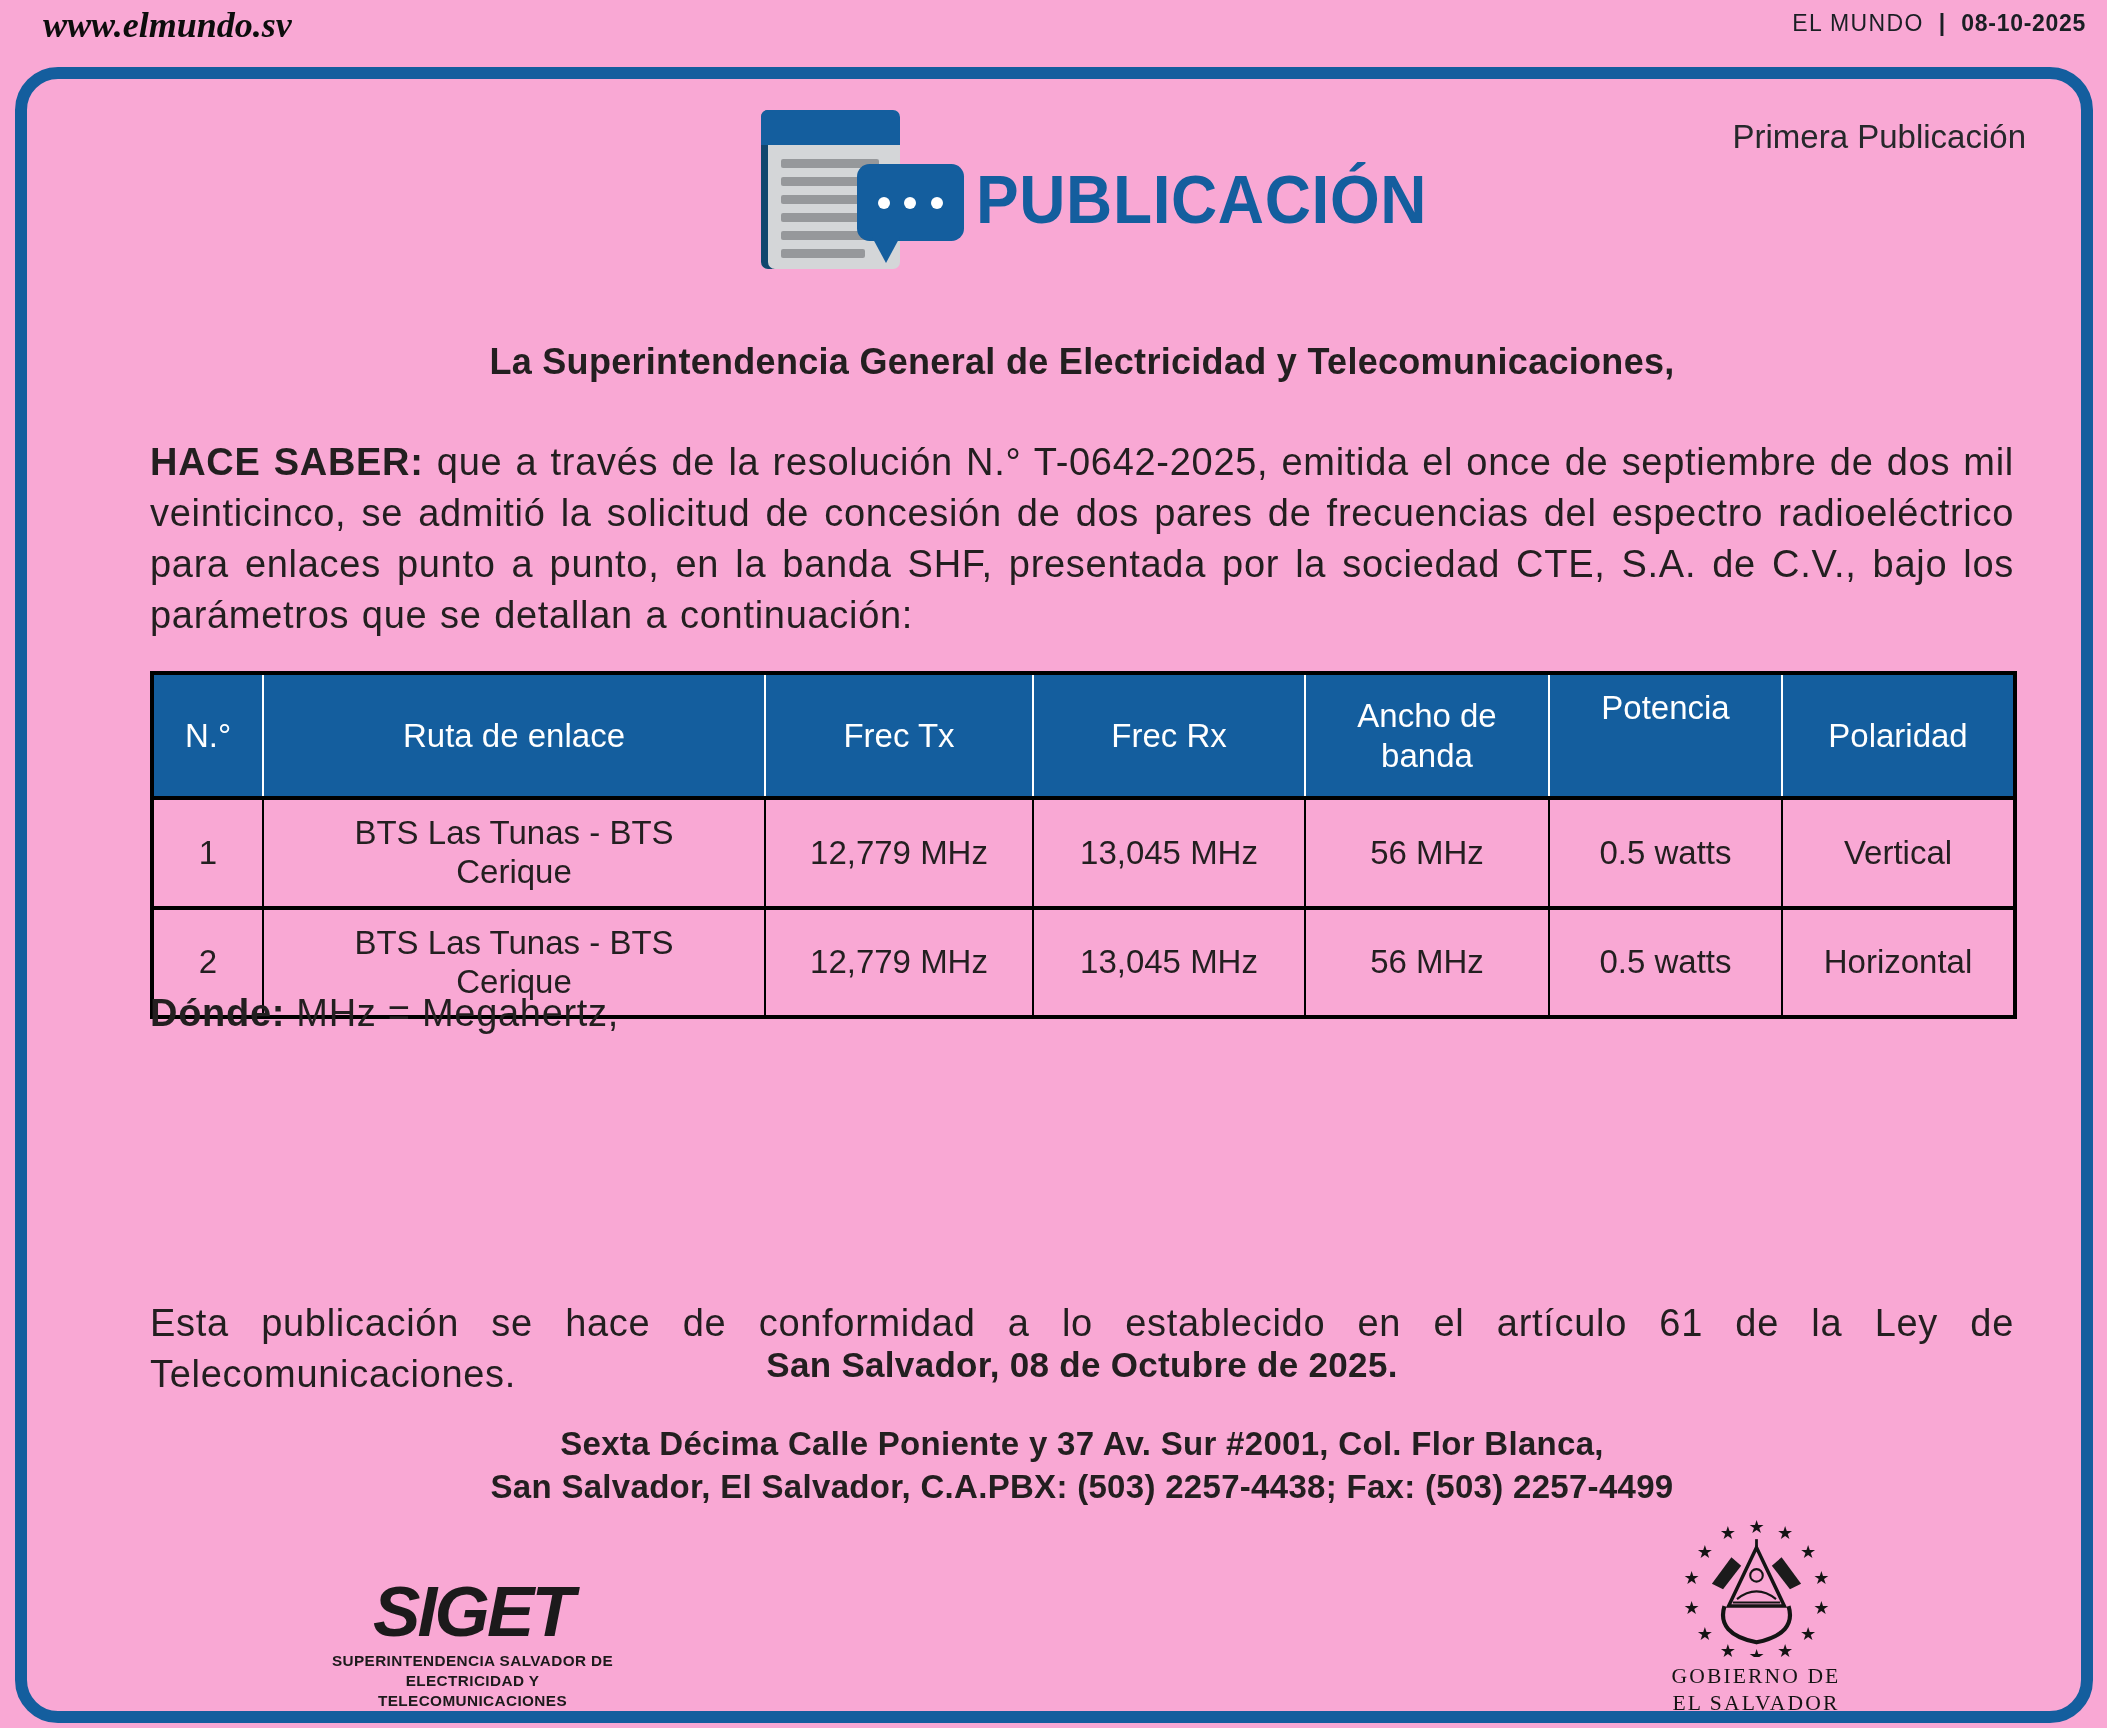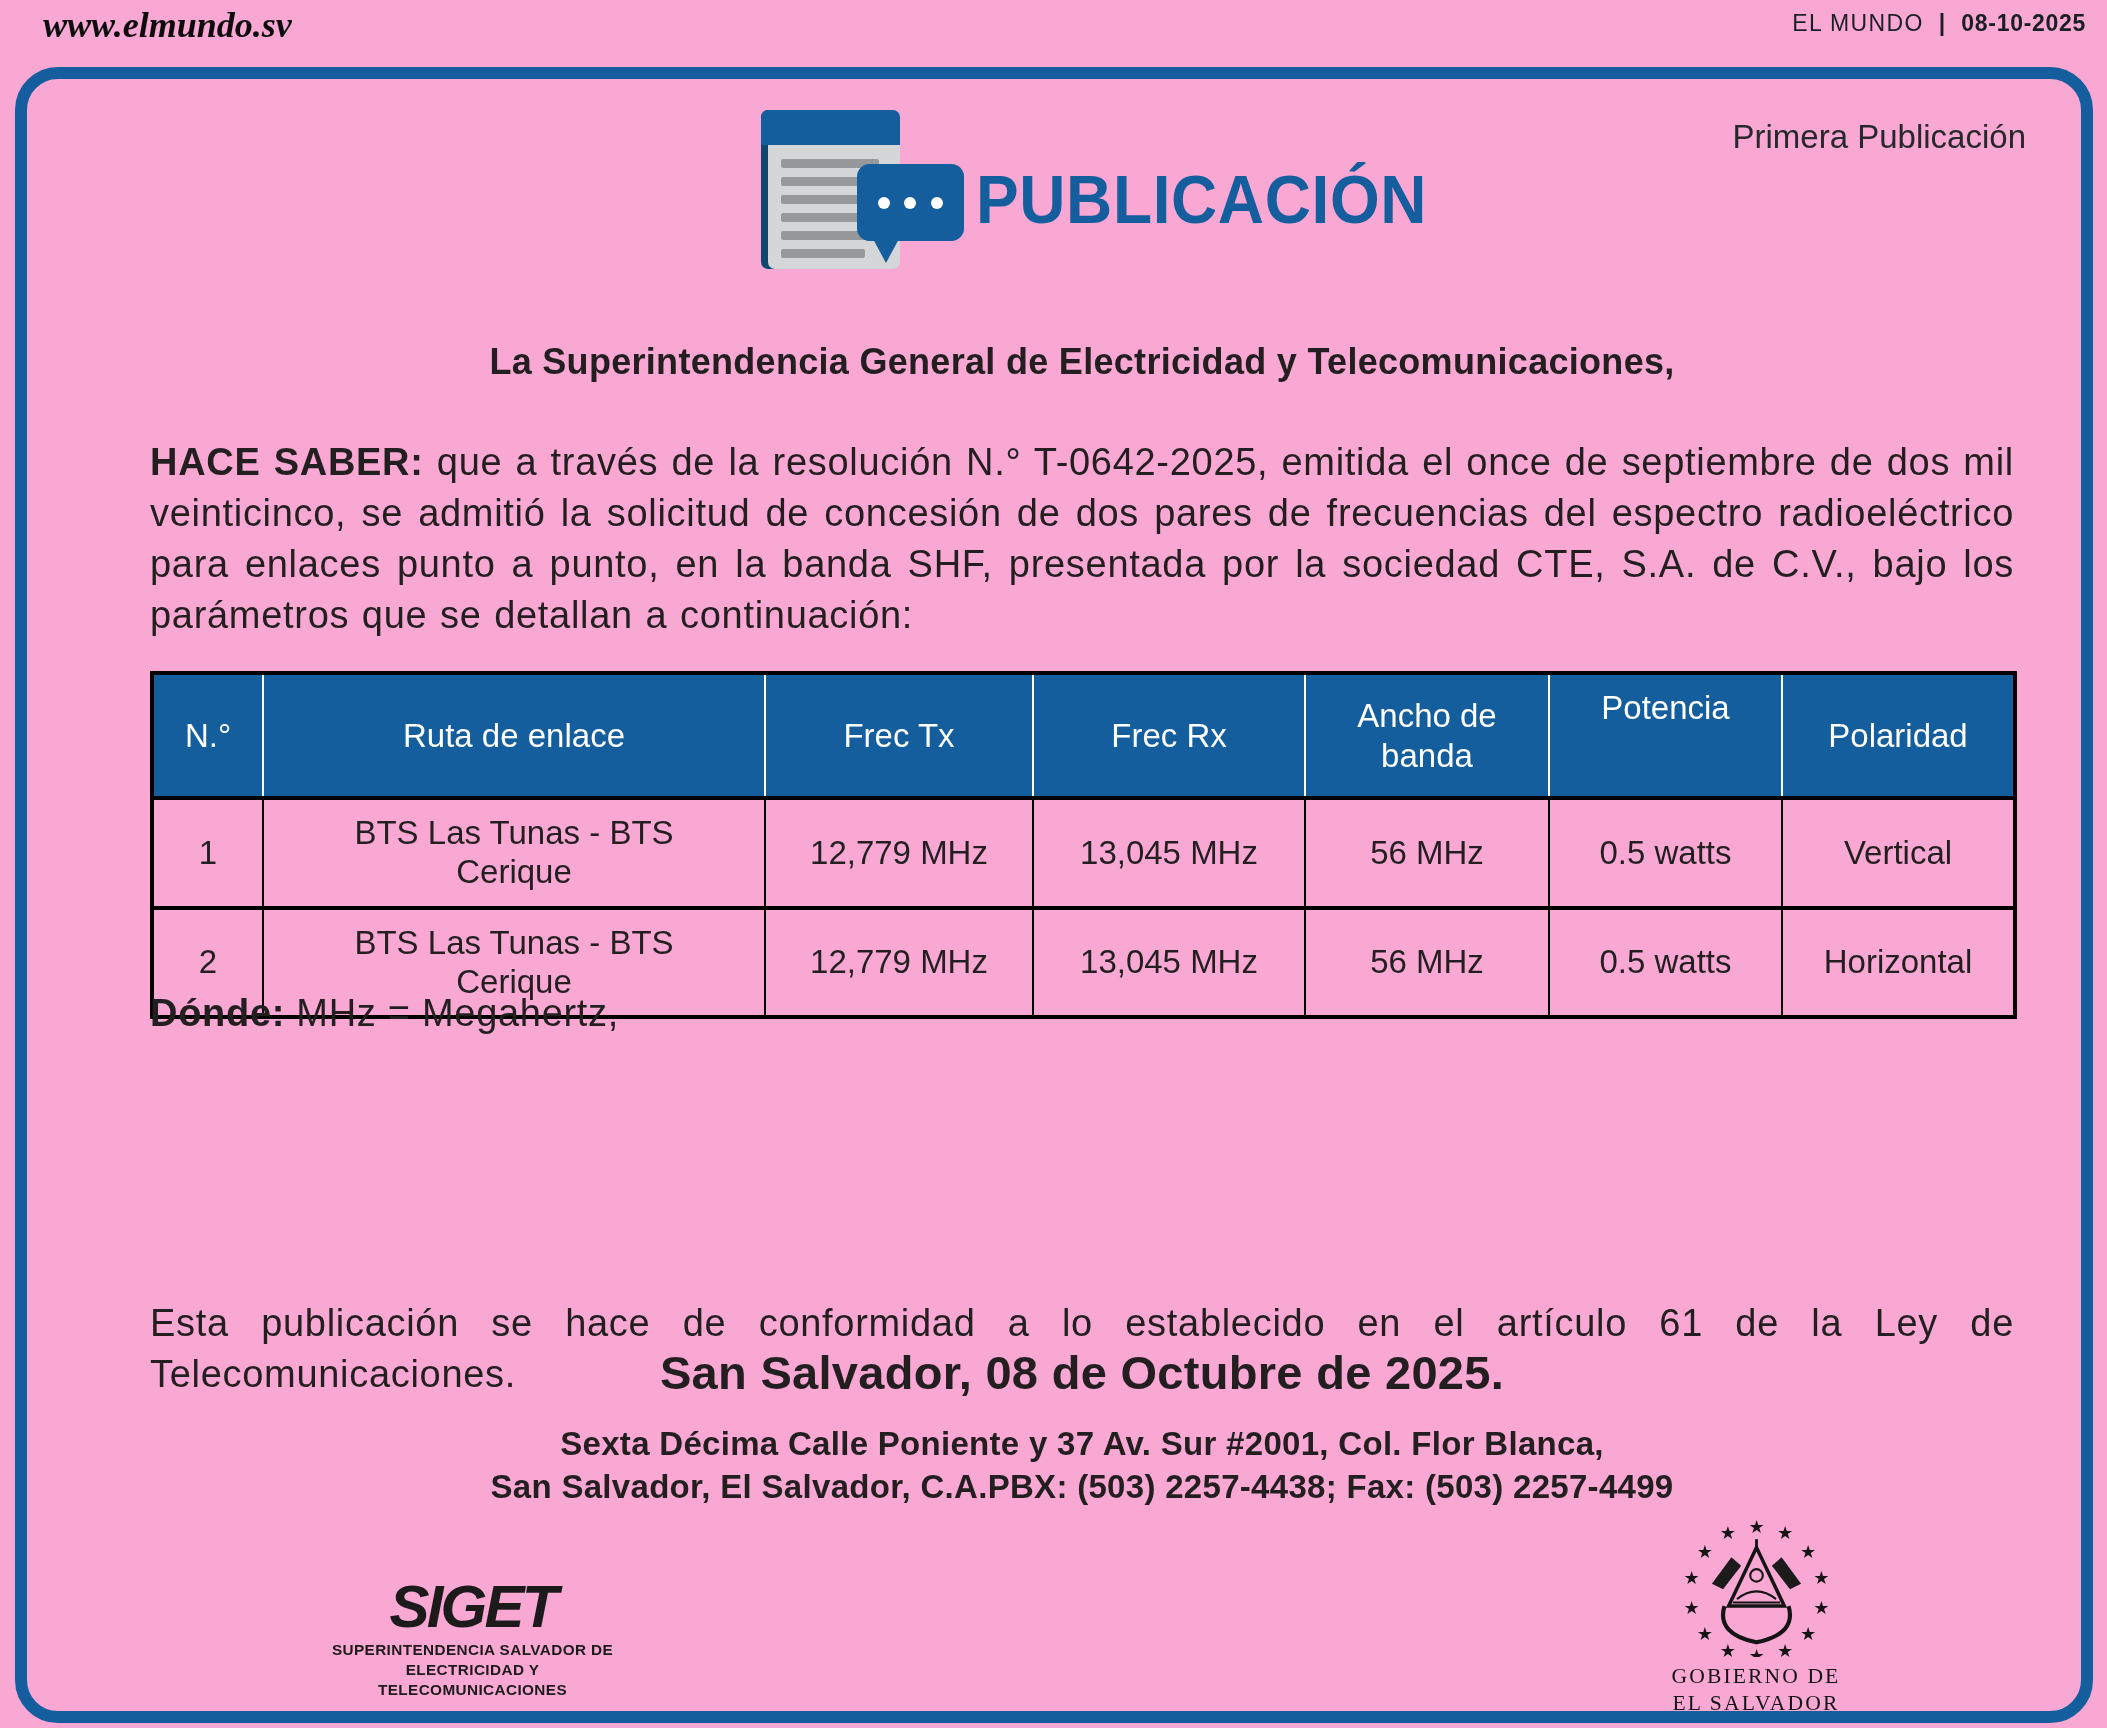--- a/index.html
+++ b/index.html
@@ -58,21 +58,21 @@
     position:absolute;left:150px;width:1864px;font-size:38px;line-height:51px;
     text-align:justify;letter-spacing:0.7px;word-spacing:1.4px;margin-top:24px;
   }
   .p-intro{top:413px;}
   .p-reg{top:1081px;}
   .p-law{top:1274px;}
   .where{position:absolute;left:150px;top:992px;font-size:38px;letter-spacing:0.7px;}
   .b{font-weight:700;}
   .dateline{
     position:absolute;left:150px;top:1345px;width:1864px;text-align:center;
-    font-size:47px;font-weight:700;letter-spacing:0.3px;
+    font-size:35px;font-weight:700;letter-spacing:0.3px;
   }
   .address{
     position:absolute;left:150px;top:1422px;width:1864px;text-align:center;
     font-size:33px;font-weight:700;line-height:43px;letter-spacing:0.3px;
   }
   
   .freq-table{
     position:absolute;left:150px;top:671px;width:1864px;
     border-collapse:collapse;table-layout:fixed;font-size:33px;
   }
@@ -87,21 +87,21 @@
     border:2.8px solid #000000;border-bottom:4.9px solid #000000;
     height:100px;text-align:center;vertical-align:middle;padding:2.8px 7px;line-height:1.18;
   }
   .freq-table{border:4.2px solid #000000;}
   .th-ancho span{display:inline-block;max-width:174px;}
   .wrap-route{display:inline-block;max-width:341px;}
   
   .siget{position:absolute;left:312px;top:1576px;width:321px;text-align:center;}
   .siget-word{
     font-family:"Liberation Sans", sans-serif;font-style:italic;font-weight:700;
-    font-size:60px;line-height:1.02;color:#1c1a1b;letter-spacing:-2.8px;
+    font-size:71px;line-height:1.02;color:#1c1a1b;letter-spacing:-2.8px;
   }
   .siget-sub{font-size:15.3px;font-weight:700;letter-spacing:0.4px;line-height:1.3;color:#1c1a1b;margin-top:2.8px;}
   .seal{position:absolute;left:1641px;top:1514px;width:230px;text-align:center;}
   .seal svg{display:block;margin:0 auto;}
   .gov-text{
     font-family:"Liberation Serif", serif;font-size:21.6px;letter-spacing:2.1px;color:#141414;
     line-height:27px;margin-top:5.6px;
   }
 </style>
 </head>

